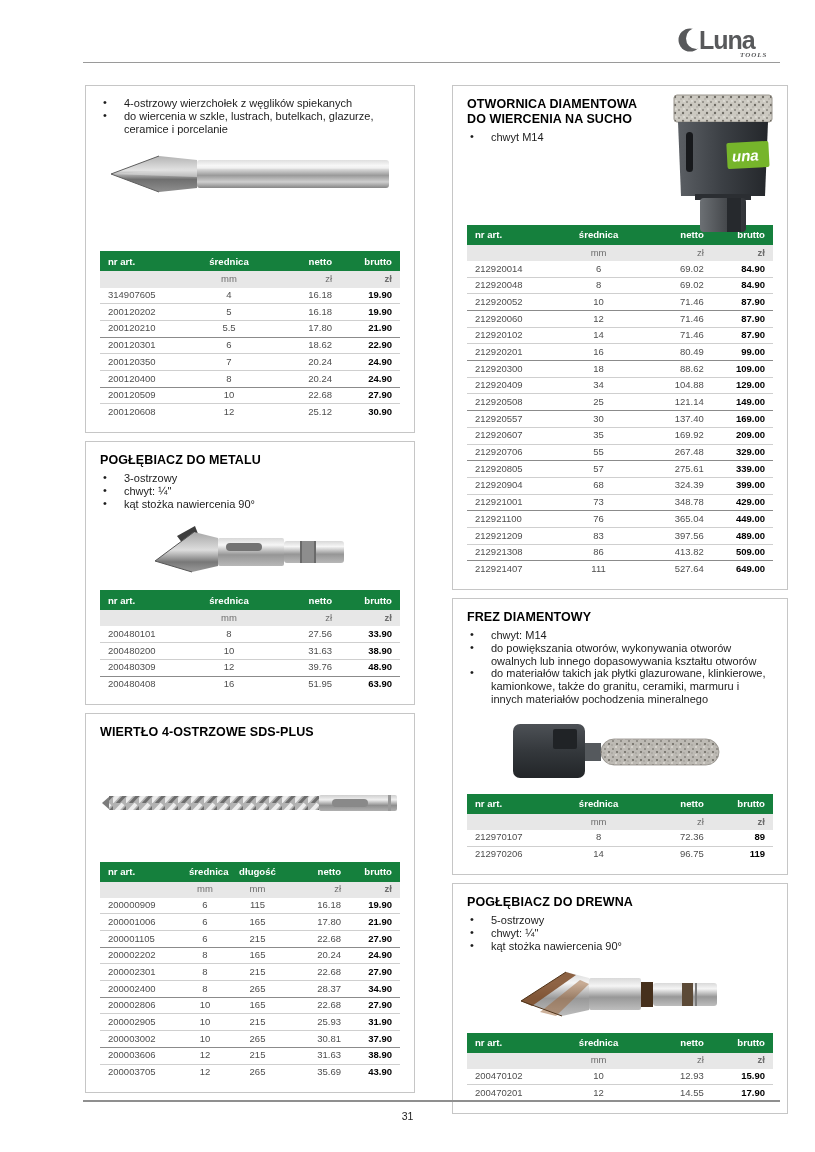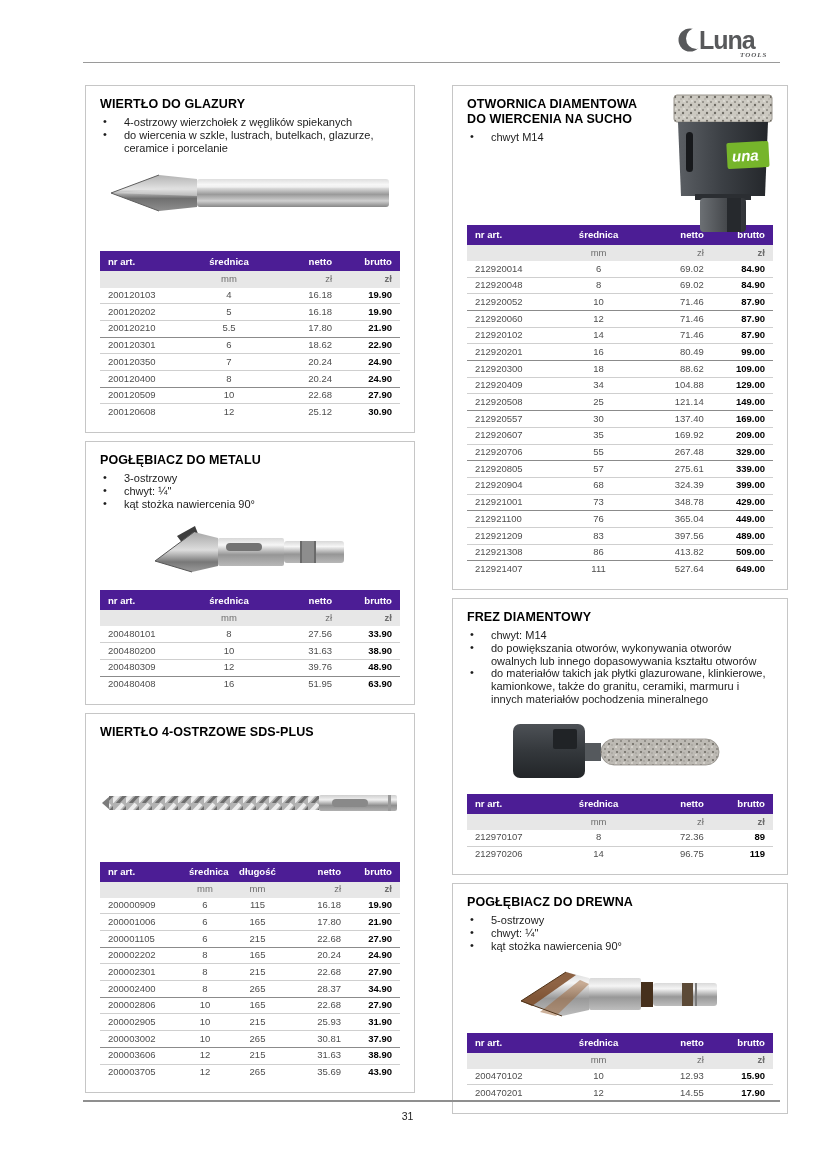--- a/index.html
+++ b/index.html
@@ -20,21 +20,21 @@
   .title{font-size:12.5px;font-weight:bold;margin:0 0 4px 0;line-height:15px;letter-spacing:.1px;}
   .box.has-float .title{max-width:62%;}
   ul.bullets{list-style:none;margin:0;padding:0;font-size:11px;line-height:12.8px;color:#1c1c1c;}
   ul.bullets li{position:relative;padding-left:24px;}
   ul.bullets li::before{content:"\2022";position:absolute;left:3px;top:-1px;font-size:11px;}
   figure.product{margin:8px 0 6px 0;display:flex;align-items:center;justify-content:center;}
   figure.grow{flex:1;}
   figure.float-tr{position:absolute;top:6px;right:10px;margin:0;}
   table.ptable{width:100%;border-collapse:collapse;margin-top:auto;table-layout:fixed;}
   table.ptable th{
-    background:#4c1d95;color:#fff;font-weight:bold;font-size:9.6px;
+    background:#15803d;color:#fff;font-weight:bold;font-size:9.6px;
     padding:4.5px 8px;line-height:11px;
   }
   table.ptable td{font-size:9.5px;line-height:10.5px;padding:2.6px 8px;color:#4e4e4e;}
   table.ptable tr.units td{background:#e7e7e7;color:#6e6e6e;padding:2.8px 8px;}
   table.ptable tbody tr td{border-top:1px solid #cfcfcf;}
   table.ptable tbody tr.units td{border-top:none;}
   table.ptable tbody tr.first td{border-top:none;}
   table.ptable tbody tr.group-start td{border-top:1px solid #8b8b8b;}
   table.ptable .l{text-align:left;}
   table.ptable .c{text-align:center;}
@@ -58,21 +58,20 @@
       <text x="62" y="35" font-size="7" font-weight="bold" font-style="italic" fill="#58595b" font-family="Liberation Serif, serif" letter-spacing="1">TOOLS</text>
     </svg>
   </div>
   <hr class="top-rule">
 
   <div class="columns">
 
     <div class="col left">
 
       <section class="box" style="min-height:348px">
-        <h2 class="title">WIERTŁO DO GLAZURY</h2>
         <ul class="bullets">
             <li>4-ostrzowy wierzchołek z węglików spiekanych</li>
             <li>do wiercenia w szkle, lustrach, butelkach, glazurze, ceramice i porcelanie</li>
           </ul>
         <figure class="product">
           <svg width="286" height="62" viewBox="0 0 286 62">
             <defs>
               <linearGradient id="gm1" x1="0" y1="0" x2="0" y2="1">
                 <stop offset="0" stop-color="#dedede"></stop>
                   <stop offset=".22" stop-color="#fafafa"></stop>
@@ -110,21 +109,21 @@
               </tr>
             </thead>
             <tbody>
               <tr class="units">
                 <td class="l"></td>
                 <td class="c">mm</td>
                 <td class="r">zł</td>
                 <td class="r bold">zł</td>
               </tr>
               <tr class="first">
-                <td class="l">200120103</td>
+                <td class="l">314907605</td>
                 <td class="c">4</td>
                 <td class="r">16.18</td>
                 <td class="r bold">19.90</td>
               </tr>
               <tr class="">
                 <td class="l">200120202</td>
                 <td class="c">5</td>
                 <td class="r">16.18</td>
                 <td class="r bold">19.90</td>
               </tr>

